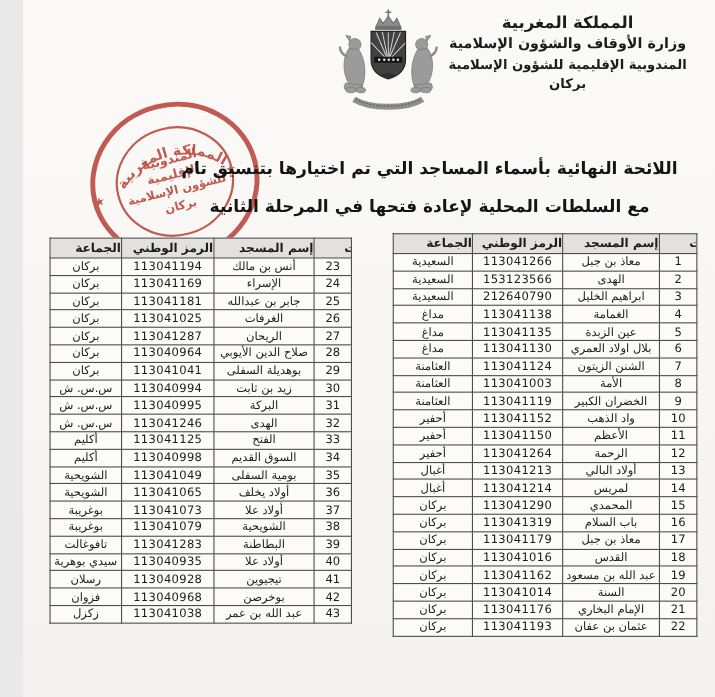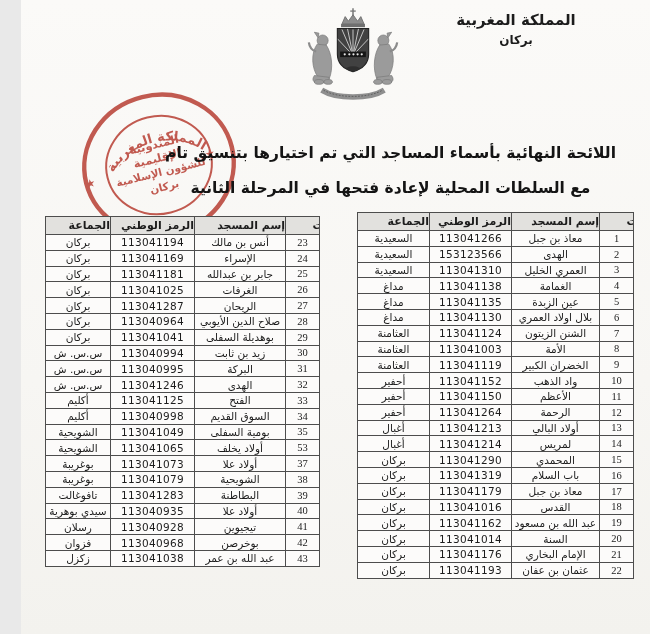--- a/index.html
+++ b/index.html
@@ -23,32 +23,34 @@
   .title div{font-size:15.5px; font-weight:bold; line-height:35px; color:#141414;}
   
   table.tbl{border-collapse:collapse; table-layout:fixed; position:absolute;
             background:#fcfbfa; direction:rtl;}
   table.tbl td, table.tbl th{border:1px solid #4d4d4d; padding:0; overflow:hidden;
             white-space:nowrap; font-weight:normal;}
   table.tbl th{background:#e2e1de; font-weight:bold; font-size:11px; height:17px; text-align:center;padding-left:48px;}
   table.tbl td{height:14.8px; font-size:10.5px; text-align:center;}
   td.c-name{text-align:right; padding-right:3px; font-size:10.5px;}
   td.c-code{font-family:"DejaVu Sans", sans-serif; font-size:11px; direction:ltr; letter-spacing:.3px;}
-  td.c-rank{font-size:11px;font-family:Liberation Serif, serif;}
+  td.c-rank{font-size:11px;}
   td.c-commune{font-size:10px;}
   #tbl-right{top:212px; right:16px; width:277px;}
   #tbl-left {top:216px; right:330px; width:275px;}
 </style>
 </head>
 <body>
 
 <div class="page">
 
   <div class="letterhead">
     <div class="lh1">المملكة المغربية</div>
+    <div class="lh2">وزارة الأوقاف والشؤون الإسلامية</div>
+    <div class="lh3">المندوبية الإقليمية للشؤون الإسلامية</div>
     <div class="lh4">بركان</div>
   </div>
 
   <svg class="emblem" viewBox="0 0 100 110" aria-hidden="true">
 
     <line x1="50" y1="1" x2="50" y2="9" stroke="#777" stroke-width="1.6"></line>
     <line x1="47" y1="4" x2="53" y2="4" stroke="#777" stroke-width="1.4"></line>
     <path d="M38,18 l3.5,-8 3.5,5 5,-7 5,7 3.5,-5 3.5,8 z" fill="#8d8d8d" stroke="#6f6f6f" stroke-width="1"></path>
     <rect x="37" y="18" width="26" height="3.5" fill="#6f6f6f"></rect>
 
@@ -151,22 +153,22 @@
           <td class="c-commune">السعيدية</td>
         </tr>
         <tr>
           <td class="c-rank">2</td>
           <td class="c-name">الهدى</td>
           <td class="c-code">153123566</td>
           <td class="c-commune">السعيدية</td>
         </tr>
         <tr>
           <td class="c-rank">3</td>
-          <td class="c-name">العمري الخليل</td>
-          <td class="c-code">113041310</td>
+          <td class="c-name">ابراهيم الخليل</td>
+          <td class="c-code">212640790</td>
           <td class="c-commune">السعيدية</td>
         </tr>
         <tr>
           <td class="c-rank">4</td>
           <td class="c-name">الغمامة</td>
           <td class="c-code">113041138</td>
           <td class="c-commune">مداغ</td>
         </tr>
         <tr>
           <td class="c-rank">5</td>
@@ -367,21 +369,21 @@
           <td class="c-code">113040998</td>
           <td class="c-commune">أكليم</td>
         </tr>
         <tr>
           <td class="c-rank">35</td>
           <td class="c-name">بومية السفلى</td>
           <td class="c-code">113041049</td>
           <td class="c-commune">الشويحية</td>
         </tr>
         <tr>
-          <td class="c-rank">53</td>
+          <td class="c-rank">36</td>
           <td class="c-name">أولاد يخلف</td>
           <td class="c-code">113041065</td>
           <td class="c-commune">الشويحية</td>
         </tr>
         <tr>
           <td class="c-rank">37</td>
           <td class="c-name">أولاد علا</td>
           <td class="c-code">113041073</td>
           <td class="c-commune">بوغريبة</td>
         </tr>

